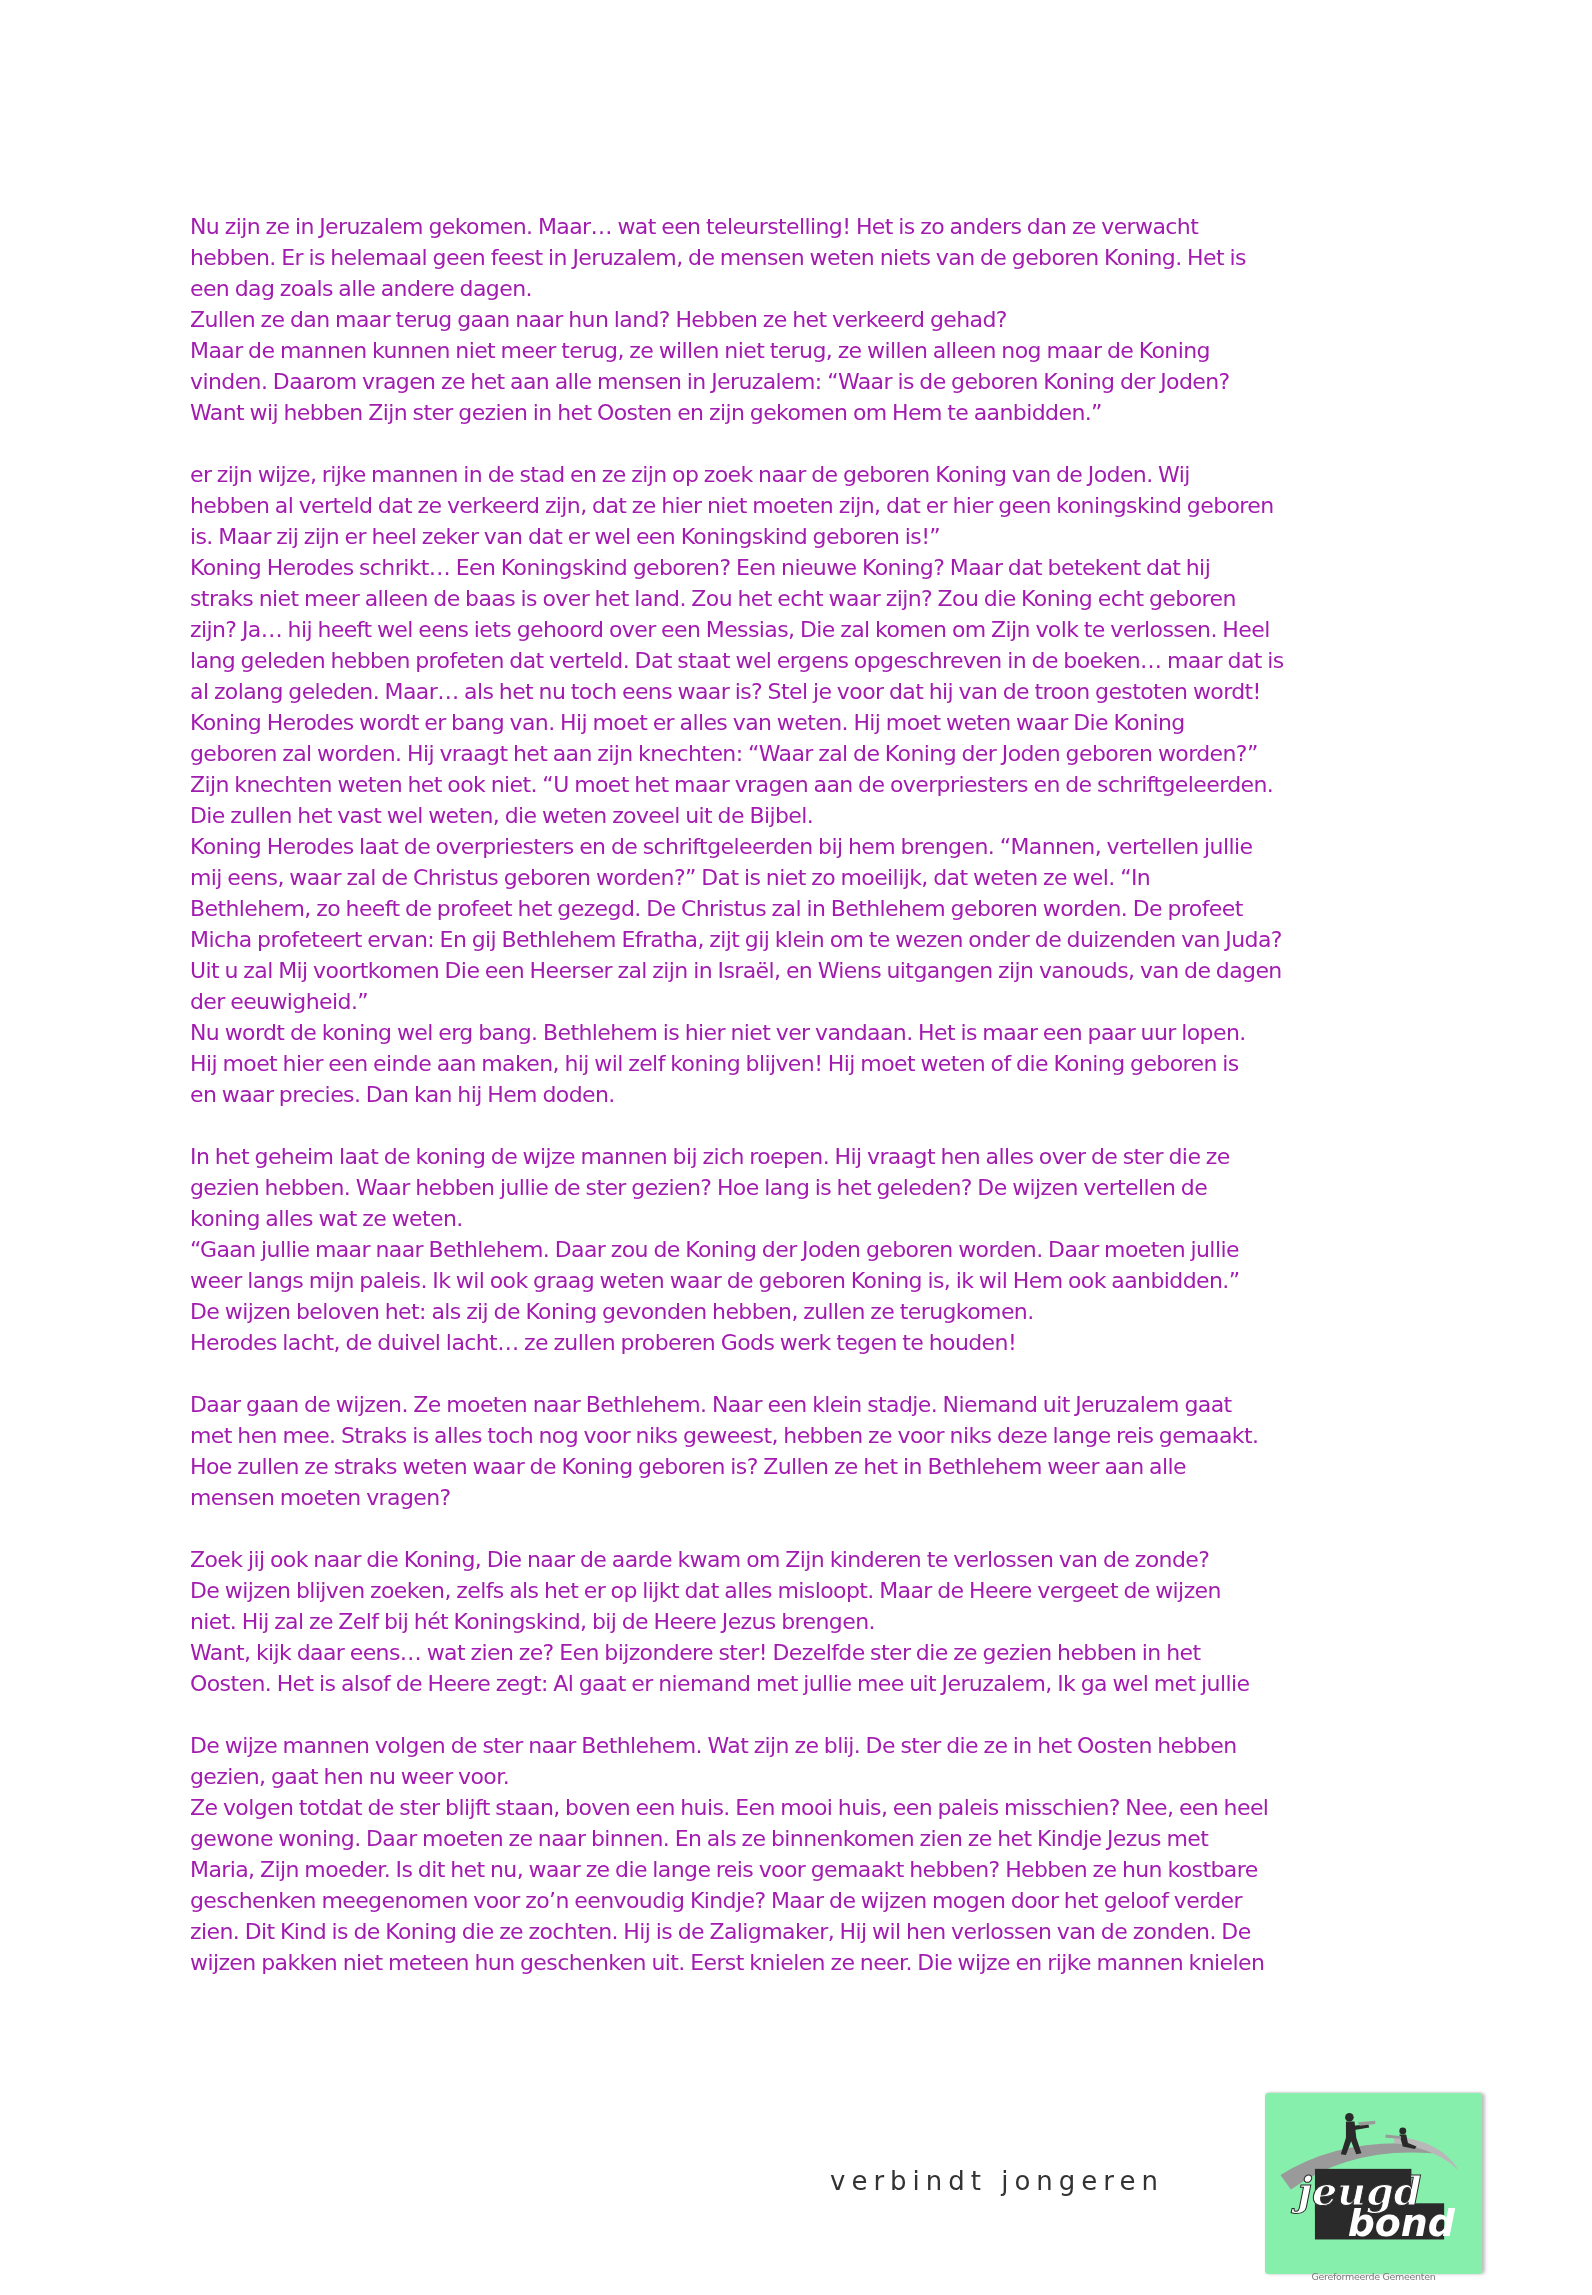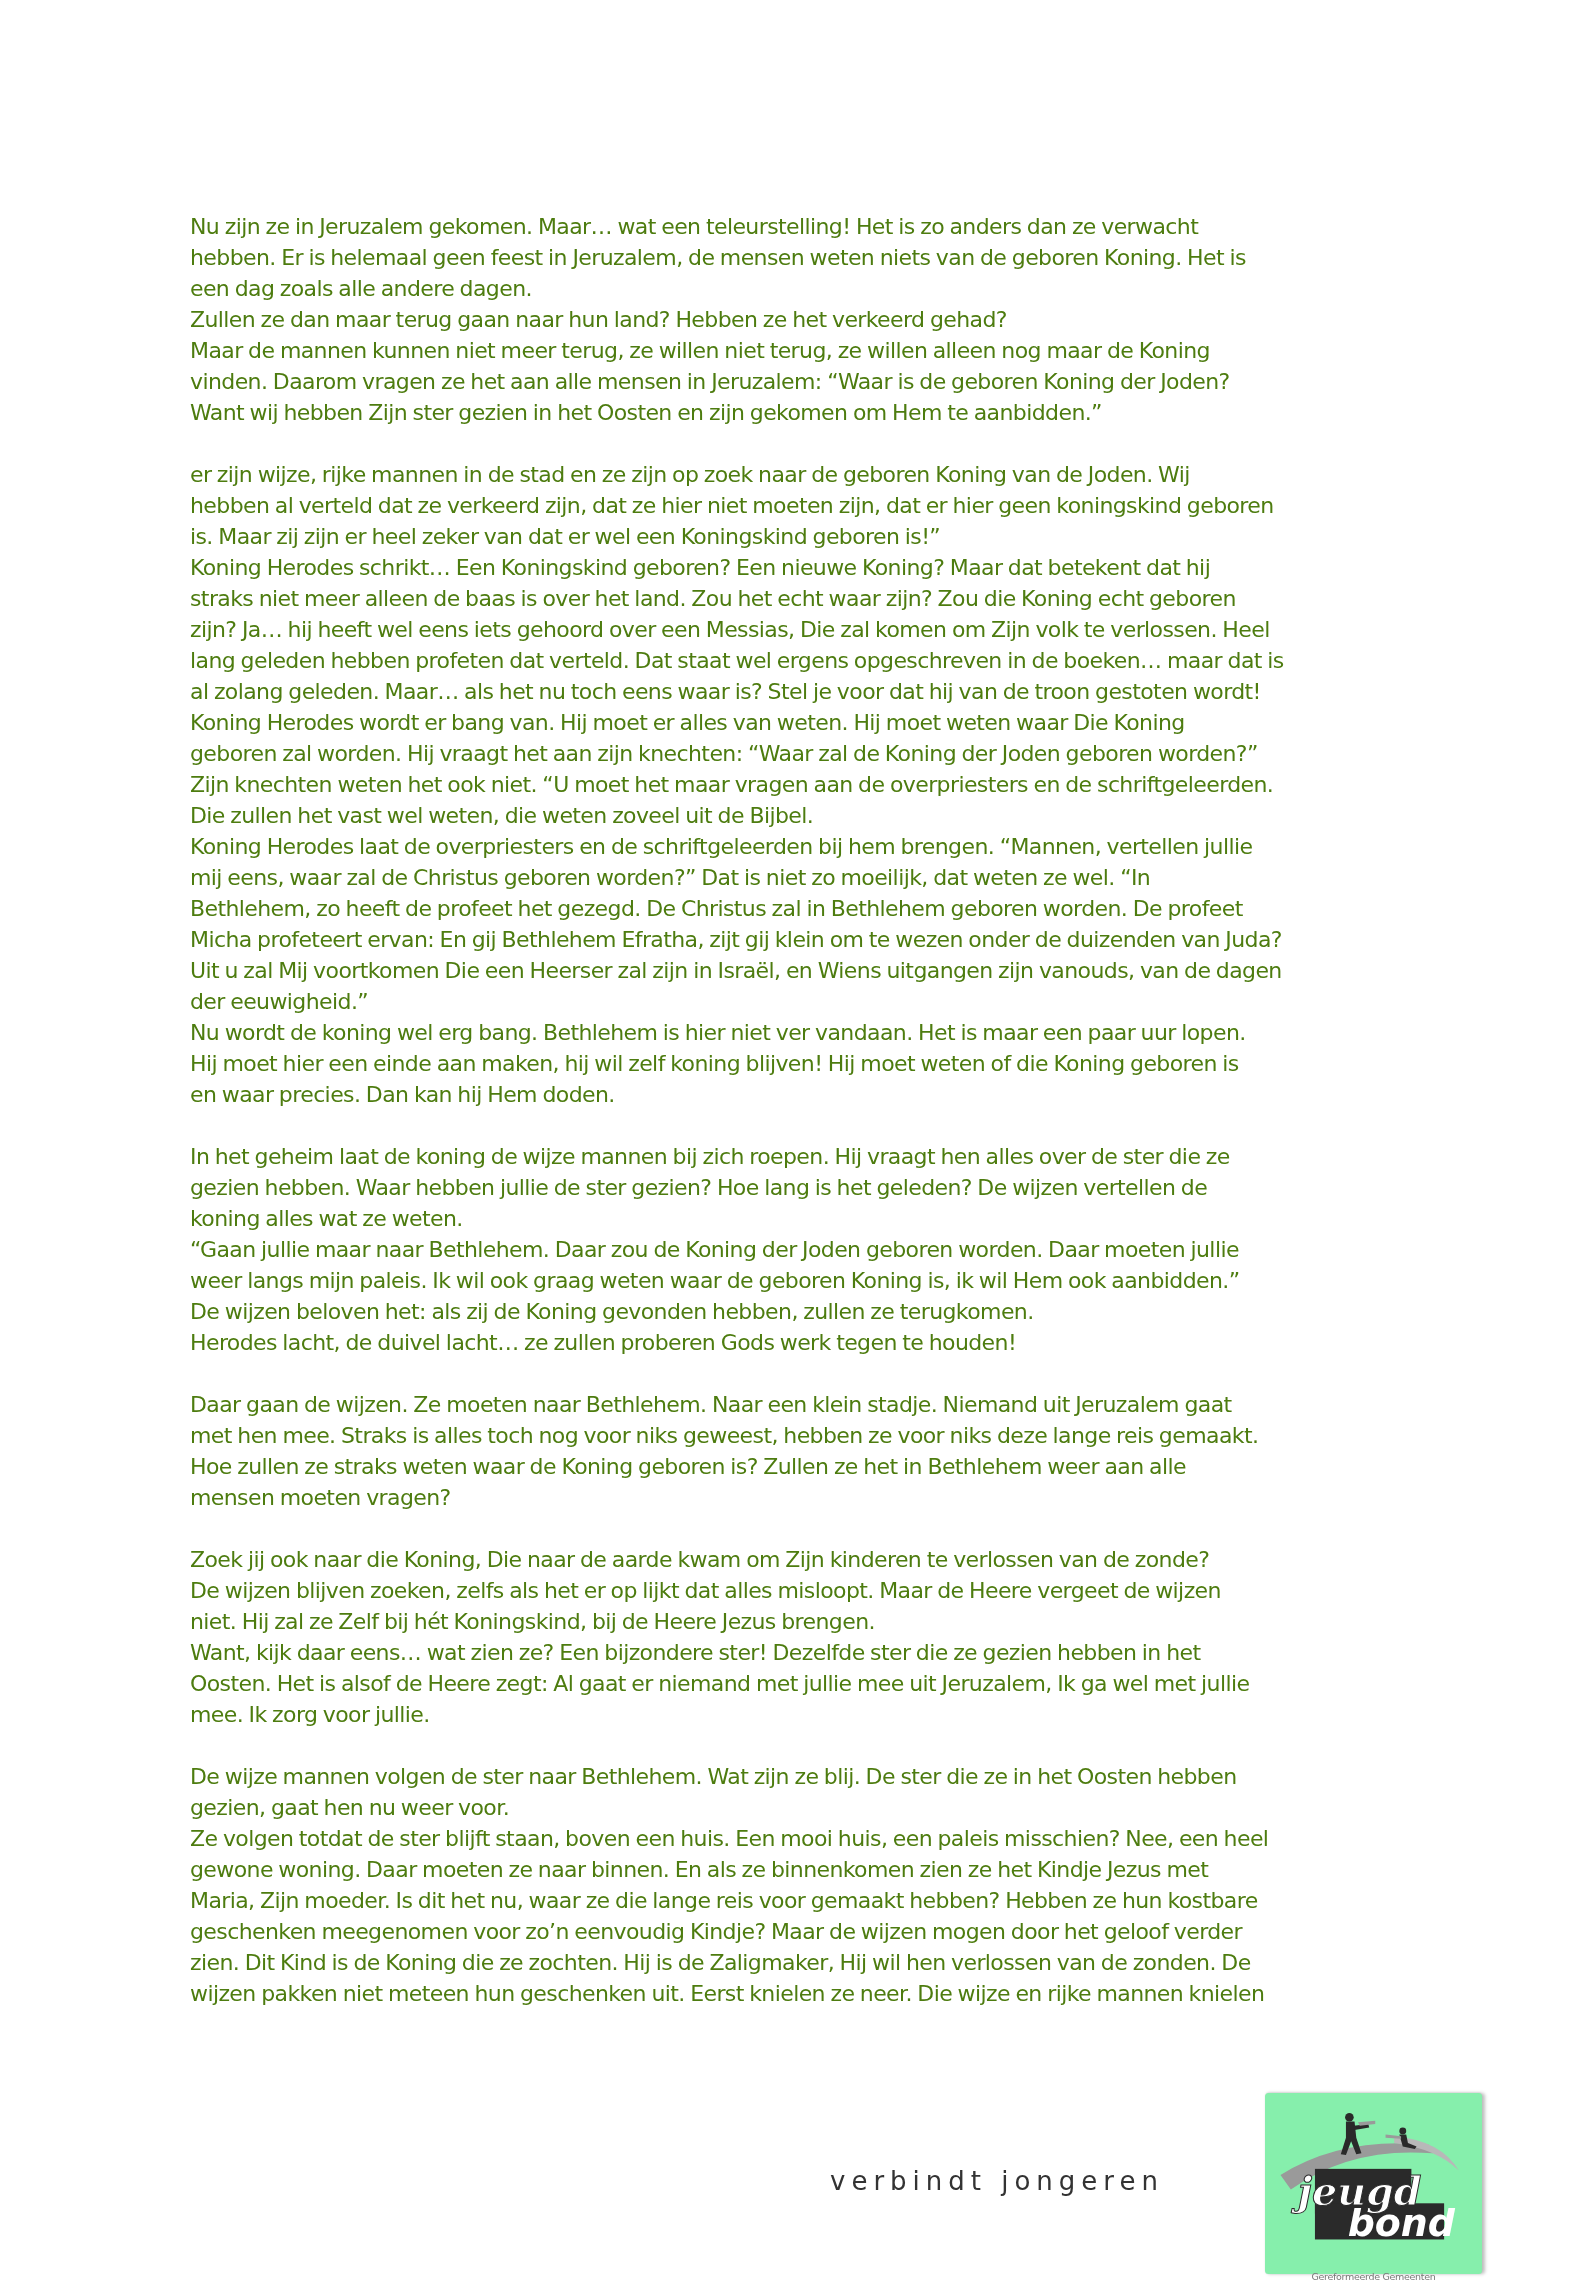--- a/index.html
+++ b/index.html
@@ -1,21 +1,21 @@
 <!DOCTYPE html>
 <html style="font-size:14px"><head>
 <meta charset="utf-8">
 <style>
   html, body { margin: 0; padding: 0; background: #ffffff; }
   body { width: 1592px; height: 2295px; position: relative; overflow: hidden; }
   .page { position: absolute; left: 0; top: 0; width: 1592px; height: 2295px; background: #fff; }
   .text-column {
     position: absolute; left: 190px; top: 211px; width: 1225px;
     font-family: "DejaVu Sans", sans-serif;
-    font-size: 22px; line-height: 31px; color: #4d7c0f;
+    font-size: 22px; line-height: 31px; color: #a21caf;
     letter-spacing: -0.6px; word-spacing: -0.9px;
   }
   .line { display: block; white-space: nowrap; height: 31px; }
   .line.blank { height: 31px; }
   .it { }
   .footer-tagline {
     position: absolute; left: 830px; top: 2166px;
     font-family: "DejaVu Sans", sans-serif; font-weight: normal;
     font-size: 26px; letter-spacing: 6px; color: #333;
   }
@@ -76,21 +76,20 @@
       <div class="line"><span>Daar gaan de wijzen. Ze moeten naar Bethlehem. Naar een klein stadje. Niemand uit Jeruzalem gaat</span></div>
       <div class="line"><span>met hen mee. Straks is alles toch nog voor niks geweest, hebben ze voor niks deze lange reis gemaakt.</span></div>
       <div class="line"><span>Hoe zullen ze straks weten waar de Koning geboren is? Zullen ze het in Bethlehem weer aan alle</span></div>
       <div class="line"><span>mensen moeten vragen?</span></div>
       <div class="line blank"><span></span></div>
       <div class="line"><span>Zoek jij ook naar die Koning, Die naar de aarde kwam om Zijn kinderen te verlossen van de zonde?</span></div>
       <div class="line"><span>De wijzen blijven zoeken, zelfs als het er op lijkt dat alles misloopt. Maar de Heere vergeet de wijzen</span></div>
       <div class="line"><span>niet. Hij zal ze Zelf bij hét Koningskind, bij de Heere Jezus brengen.</span></div>
       <div class="line"><span>Want, kijk daar eens… wat zien ze? Een bijzondere ster! Dezelfde ster die ze gezien hebben in het</span></div>
       <div class="line"><span>Oosten. Het is alsof de Heere zegt: Al gaat er niemand met jullie mee uit Jeruzalem, Ik ga wel met jullie</span></div>
-      <div class="line"><span>mee. Ik zorg voor jullie.</span></div>
       <div class="line blank"><span></span></div>
       <div class="line"><span>De wijze mannen volgen de ster naar Bethlehem. Wat zijn ze blij. De ster die ze in het Oosten hebben</span></div>
       <div class="line"><span>gezien, gaat hen nu weer voor.</span></div>
       <div class="line"><span>Ze volgen totdat de ster blijft staan, boven een huis. Een mooi huis, een paleis misschien? Nee, een heel</span></div>
       <div class="line"><span>gewone woning. Daar moeten ze naar binnen. En als ze binnenkomen zien ze het Kindje Jezus met</span></div>
       <div class="line"><span>Maria, Zijn moeder. Is dit het nu, waar ze die lange reis voor gemaakt hebben? Hebben ze hun kostbare</span></div>
       <div class="line"><span>geschenken meegenomen voor zo’n eenvoudig Kindje? Maar de wijzen mogen door het geloof verder</span></div>
       <div class="line"><span>zien. Dit Kind is de Koning die ze zochten. Hij is de Zaligmaker, Hij wil hen verlossen van de zonden. De</span></div>
       <div class="line"><span>wijzen pakken niet meteen hun geschenken uit. Eerst knielen ze neer. Die wijze en rijke mannen knielen</span></div>
     </div>

